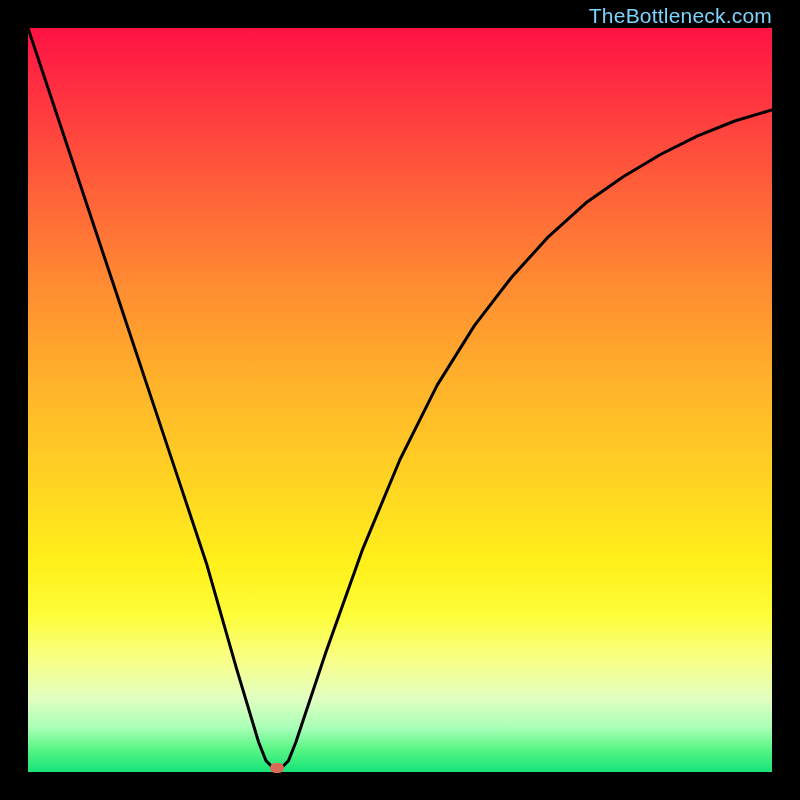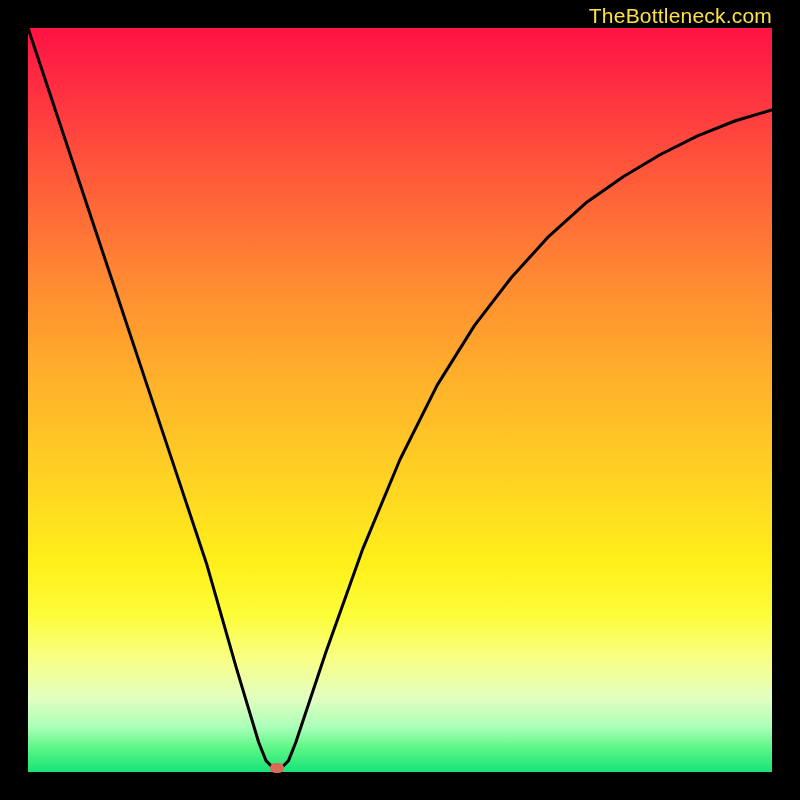--- a/index.html
+++ b/index.html
@@ -40,21 +40,21 @@
       #57f584 97%,
       #17e379 100%
     );
   }
   .watermark {
     position: absolute;
     top: 4px;
     right: 28px;
     font-size: 21px;
     letter-spacing: 0.2px;
-    color: #fde047;
+    color: #7dd3fc;
     font-weight: 400;
     z-index: 10;
     user-select: none;
   }
   svg.curve {
     position: absolute;
     left: 0;
     top: 0;
     width: 744px;
     height: 744px;

